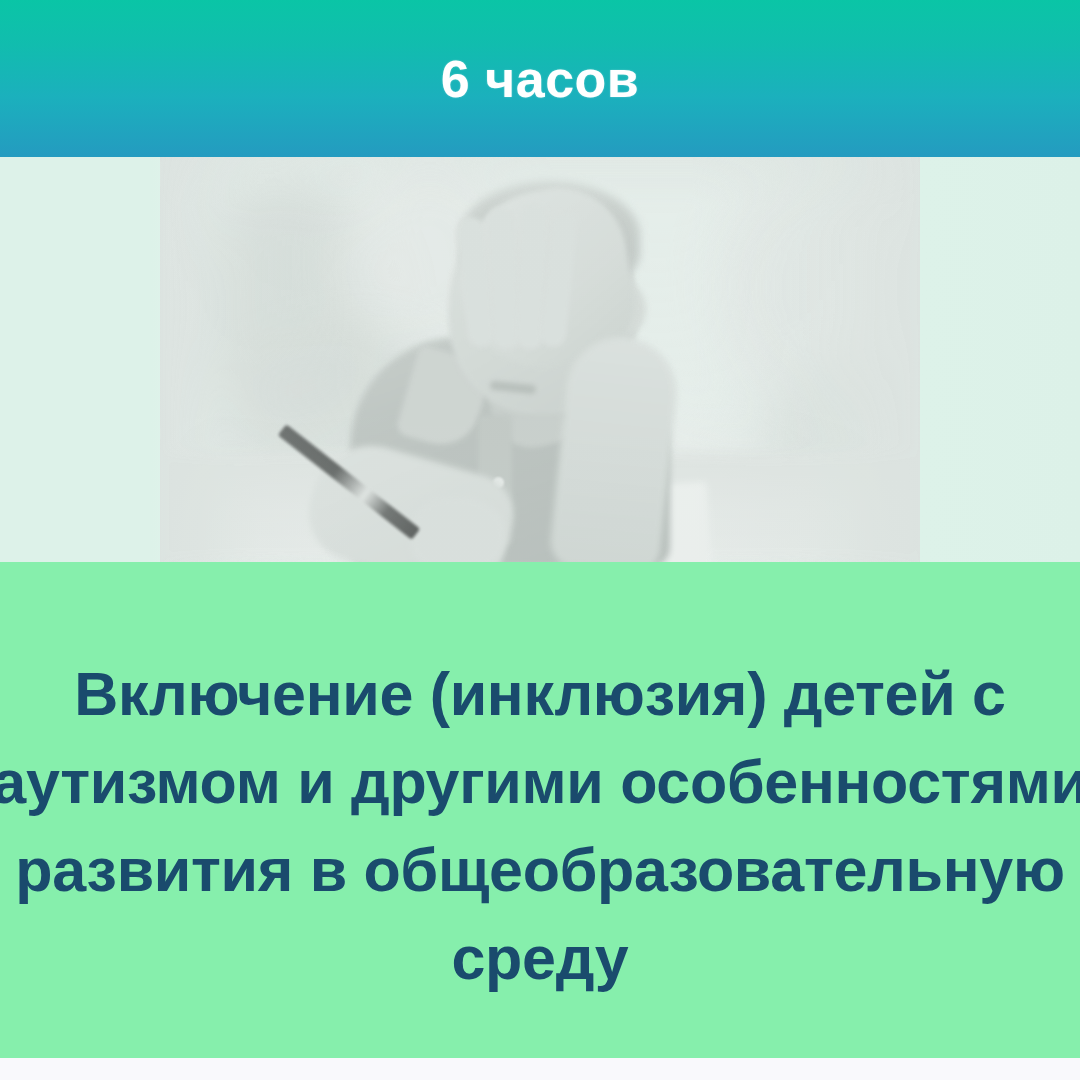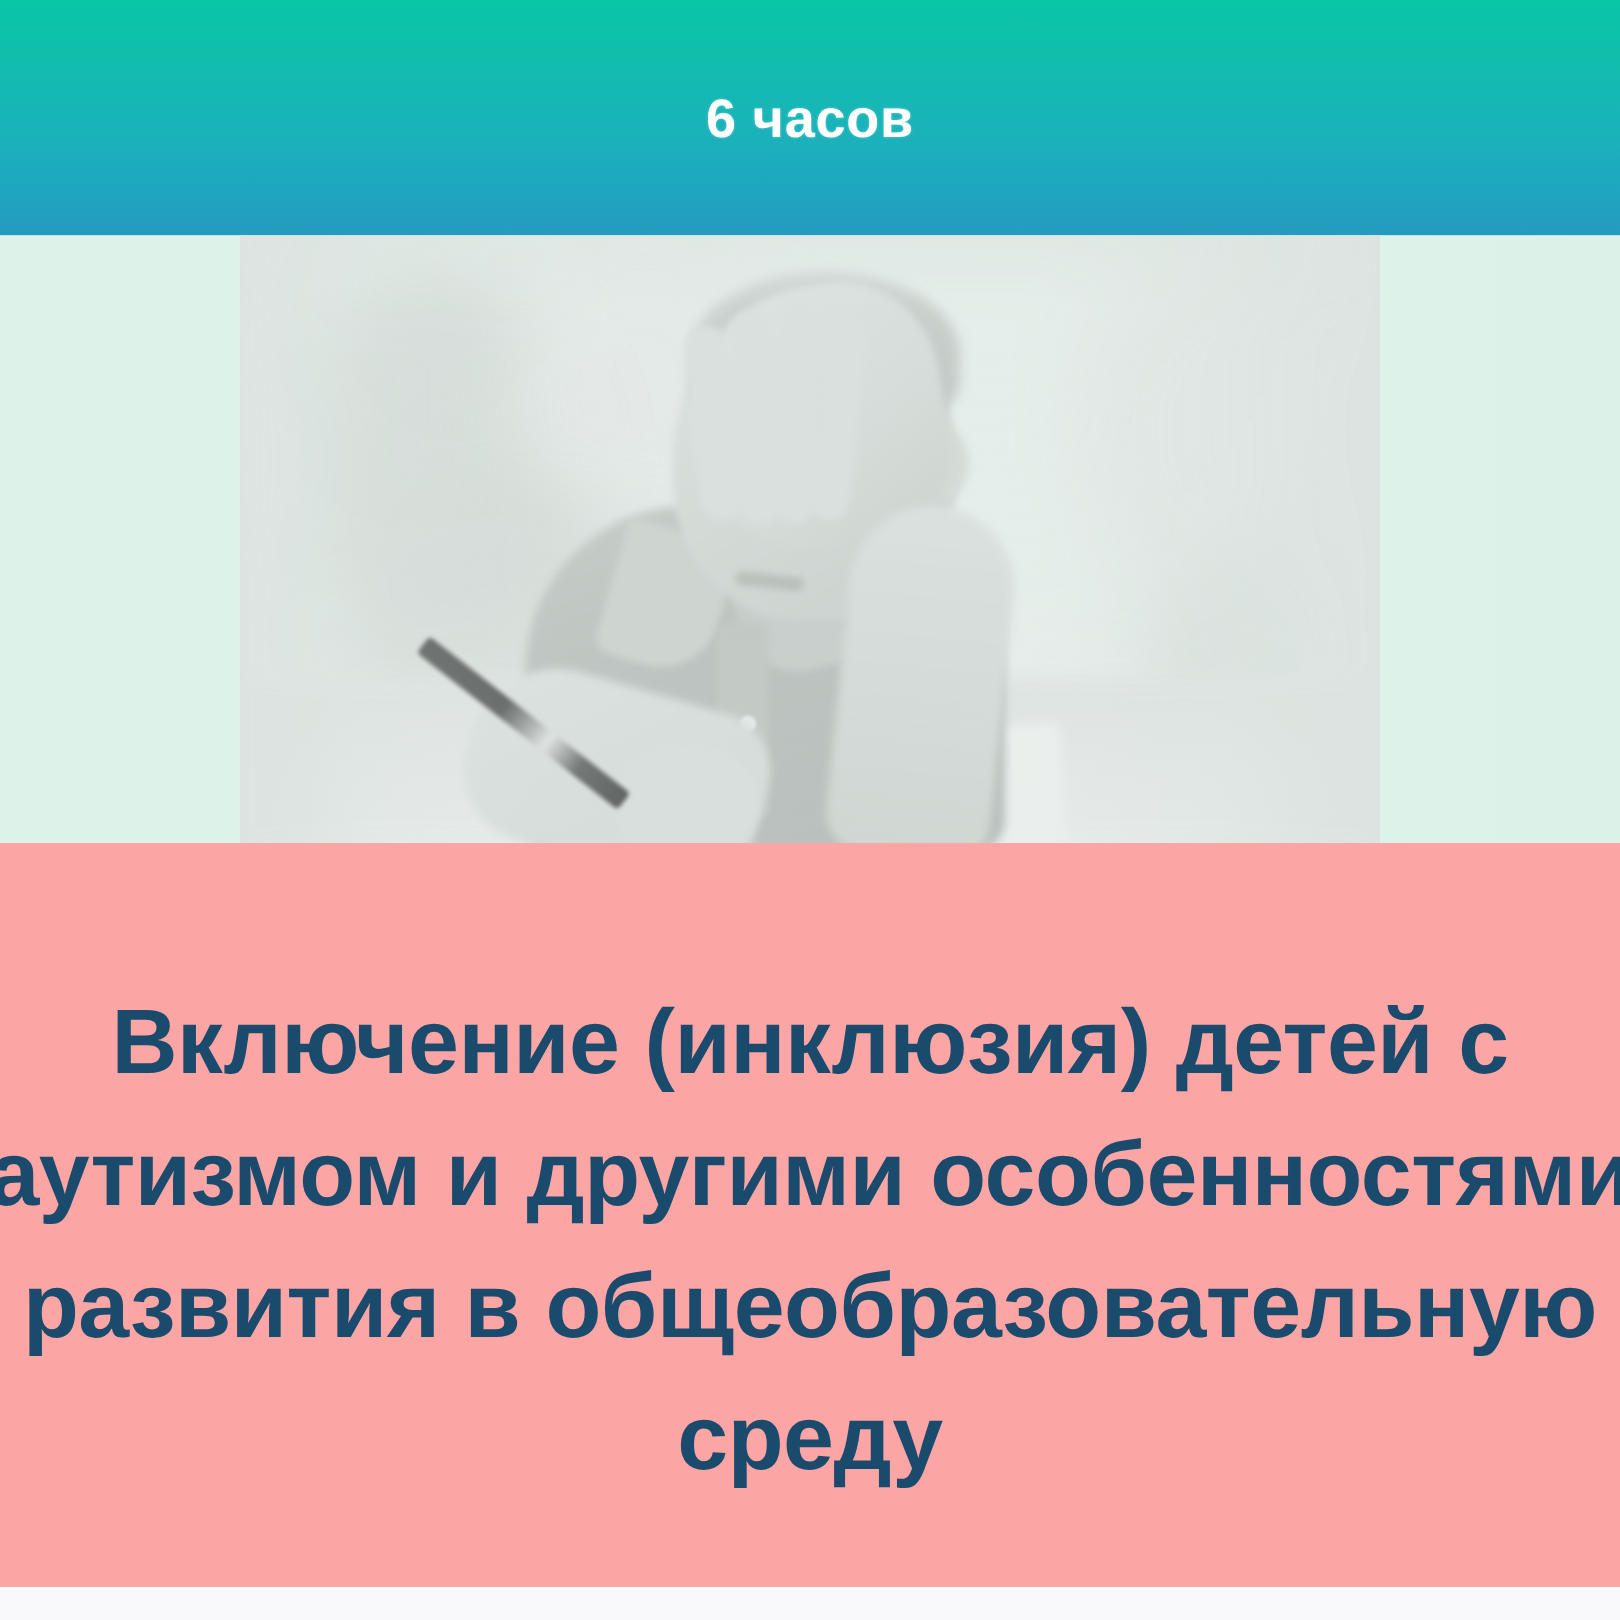--- a/index.html
+++ b/index.html
@@ -27,21 +27,21 @@
     width: 1080px;
     height: 157px;
     background: linear-gradient(180deg, #0ac5a6 0%, #11bdae 28%, #1bb0bd 62%, #249bc0 100%);
     display: flex;
     align-items: center;
     justify-content: center;
     overflow: hidden;
   }
   .duration-text {
     color: #ffffff;
-    font-size: 36px;
+    font-size: 52px;
     font-weight: 700;
     letter-spacing: 0.5px;
     line-height: 1;
     text-align: center;
     white-space: nowrap;
     text-shadow: 0 0 2px rgba(255,255,255,0.35);
   }
 
   
   .hero {
@@ -290,21 +290,21 @@
     pointer-events: none;
   }
 
   
   .title-area {
     position: absolute;
     left: 0;
     top: 562px;
     width: 1080px;
     height: 496px;
-    background: #fca5a5;
+    background: #86efac;
   }
   .course-title {
     position: absolute;
     left: -40px;
     top: 88px;
     width: 1160px;
     margin: 0;
     text-align: center;
     color: #1a4b6d;
     font-size: 61px;

